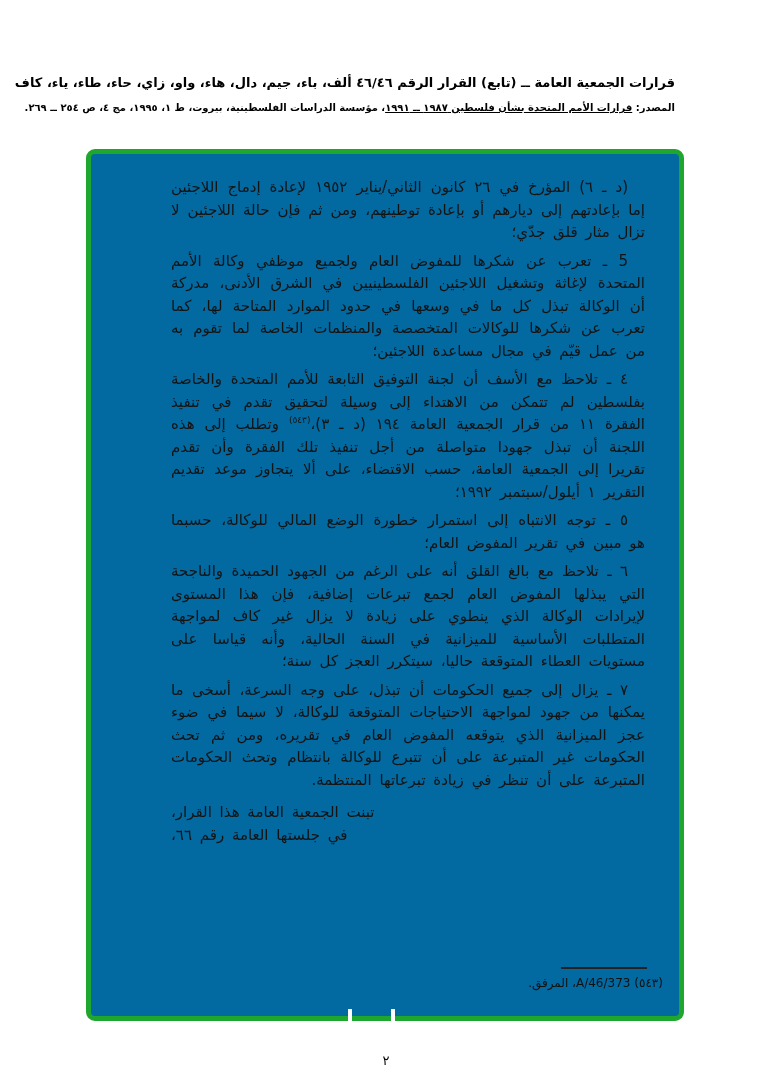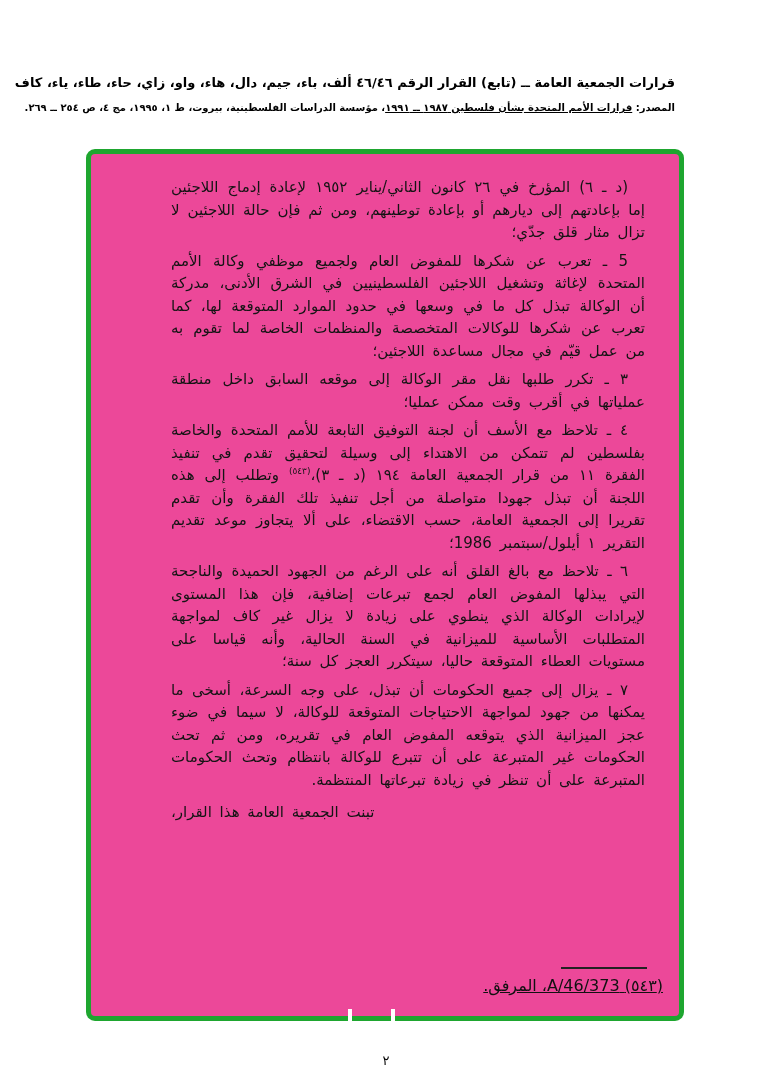--- a/index.html
+++ b/index.html
@@ -11,34 +11,34 @@
     position:absolute;top:75px;right:97px;left:88px;
     font-size:13px;font-weight:700;color:#000;text-align:right;white-space:nowrap;
   }
   .header-source{
     position:absolute;top:102px;right:97px;left:88px;
     font-size:10px;font-weight:700;color:#000;text-align:left;white-space:nowrap;
   }
   .source-title{text-decoration:underline;}
   .frame{
     position:absolute;left:86px;top:149px;width:588px;height:862px;
-    border:5px solid #1ea62f;border-radius:9px;background:#ec4899;
+    border:5px solid #1ea62f;border-radius:9px;background:#0369a1;
   }
   .content{
     position:absolute;top:22px;right:34px;width:474px;
     text-align:justify;font-size:15px;line-height:22.5px;color:#141414;
     word-spacing:3px;
   }
   .para{margin:0 0 6px;text-indent:17px;}
   .lead{font-weight:400;}
   .fnref{font-size:9px;line-height:0;vertical-align:super;}
   .closing{margin:10px 174px 0 0;text-align:left;line-height:23px;}
   .closing-l2{margin-right:9px;}
   .fn-rule{position:absolute;top:813px;right:32px;width:86px;height:2px;background:#222;}
-  .footnote{position:absolute;top:822px;right:16px;font-size:16px;color:#111;white-space:nowrap;text-decoration:underline;}
+  .footnote{position:absolute;top:822px;right:16px;font-size:12px;color:#111;white-space:nowrap;}
   .fn-ref-code{direction:ltr;unicode-bidi:embed;}
   .page-number{position:absolute;top:1053px;left:0;right:0;text-align:center;font-size:13px;color:#000;}
   .notch{position:absolute;width:4px;height:13px;background:#ffffff;}
   .notch-1{left:348px;top:1009px;}
   .notch-2{left:391px;top:1009px;}
 </style>
 </head>
 <body>
 
 <div class="page">
@@ -53,51 +53,52 @@
   <div class="frame">
     <div class="content">
 
       <p class="para">
         <span>(د ـ ٦) المؤرخ في ٢٦ كانون الثاني/يناير ١٩٥٢ لإعادة إدماج اللاجئين إما بإعادتهم إلى ديارهم أو بإعادة توطينهم، ومن ثم فإن حالة اللاجئين لا تزال مثار قلق جدّي؛</span>
       </p>
 
       <p class="para">
         <span>5 ـ</span>
         <span class="lead">تعرب عن شكرها</span>
-        <span>للمفوض العام ولجميع موظفي وكالة الأمم المتحدة لإغاثة وتشغيل اللاجئين الفلسطينيين في الشرق الأدنى، مدركة أن الوكالة تبذل كل ما في وسعها في حدود الموارد المتوقعة لها، كما تعرب عن شكرها للوكالات المتخصصة والمنظمات الخاصة لما تقوم به من عمل قيّم في مجال مساعدة اللاجئين؛</span>
+        <span>للمفوض العام ولجميع موظفي وكالة الأمم المتحدة لإغاثة وتشغيل اللاجئين الفلسطينيين في الشرق الأدنى، مدركة أن الوكالة تبذل كل ما في وسعها في حدود الموارد المتاحة لها، كما تعرب عن شكرها للوكالات المتخصصة والمنظمات الخاصة لما تقوم به من عمل قيّم في مجال مساعدة اللاجئين؛</span>
       </p>
 
-      <p class="para">
-        <span>٣ ـ</span>
-        <span class="lead">تكرر طلبها</span>
-        <span>نقل مقر الوكالة إلى موقعه السابق داخل منطقة عملياتها في أقرب وقت ممكن عمليا؛</span>
-      </p>
 
       <p class="para">
         <span>٤ ـ</span>
         <span class="lead">تلاحظ مع الأسف</span>
         <span>أن لجنة التوفيق التابعة للأمم المتحدة والخاصة بفلسطين لم تتمكن من الاهتداء إلى وسيلة لتحقيق تقدم في تنفيذ الفقرة ١١ من قرار الجمعية العامة ١٩٤ (د ـ ٣)،</span><sup class="fnref">(٥٤٣)</sup>
-        <span>وتطلب إلى هذه اللجنة أن تبذل جهودا متواصلة من أجل تنفيذ تلك الفقرة وأن تقدم تقريرا إلى الجمعية العامة، حسب الاقتضاء، على ألا يتجاوز موعد تقديم التقرير ١ أيلول/سبتمبر 1986؛</span>
+        <span>وتطلب إلى هذه اللجنة أن تبذل جهودا متواصلة من أجل تنفيذ تلك الفقرة وأن تقدم تقريرا إلى الجمعية العامة، حسب الاقتضاء، على ألا يتجاوز موعد تقديم التقرير ١ أيلول/سبتمبر ١٩٩٢؛</span>
       </p>
 
+      <p class="para">
+        <span>٥ ـ</span>
+        <span class="lead">توجه الانتباه</span>
+        <span>إلى استمرار خطورة الوضع المالي للوكالة، حسبما هو مبين في تقرير المفوض العام؛</span>
+      </p>
 
       <p class="para">
         <span>٦ ـ</span>
         <span class="lead">تلاحظ مع بالغ القلق</span>
         <span>أنه على الرغم من الجهود الحميدة والناجحة التي يبذلها المفوض العام لجمع تبرعات إضافية، فإن هذا المستوى لإيرادات الوكالة الذي ينطوي على زيادة لا يزال غير كاف لمواجهة المتطلبات الأساسية للميزانية في السنة الحالية، وأنه قياسا على مستويات العطاء المتوقعة حاليا، سيتكرر العجز كل سنة؛</span>
       </p>
 
       <p class="para">
         <span>٧ ـ</span>
         <span class="lead">يزال</span>
         <span>إلى جميع الحكومات أن تبذل، على وجه السرعة، أسخى ما يمكنها من جهود لمواجهة الاحتياجات المتوقعة للوكالة، لا سيما في ضوء عجز الميزانية الذي يتوقعه المفوض العام في تقريره، ومن ثم تحث الحكومات غير المتبرعة على أن تتبرع للوكالة بانتظام وتحث الحكومات المتبرعة على أن تنظر في زيادة تبرعاتها المنتظمة.</span>
       </p>
 
       <div class="closing">
         <div>تبنت الجمعية العامة هذا القرار،</div>
+        <div class="closing-l2">في جلستها العامة رقم ٦٦،</div>
       </div>
 
     </div>
 
     <div class="fn-rule"></div>
 
     <div class="footnote">
       <span>(٥٤٣)</span>
       <span class="fn-ref-code">A/46/373</span><span>، المرفق.</span>
     </div>

